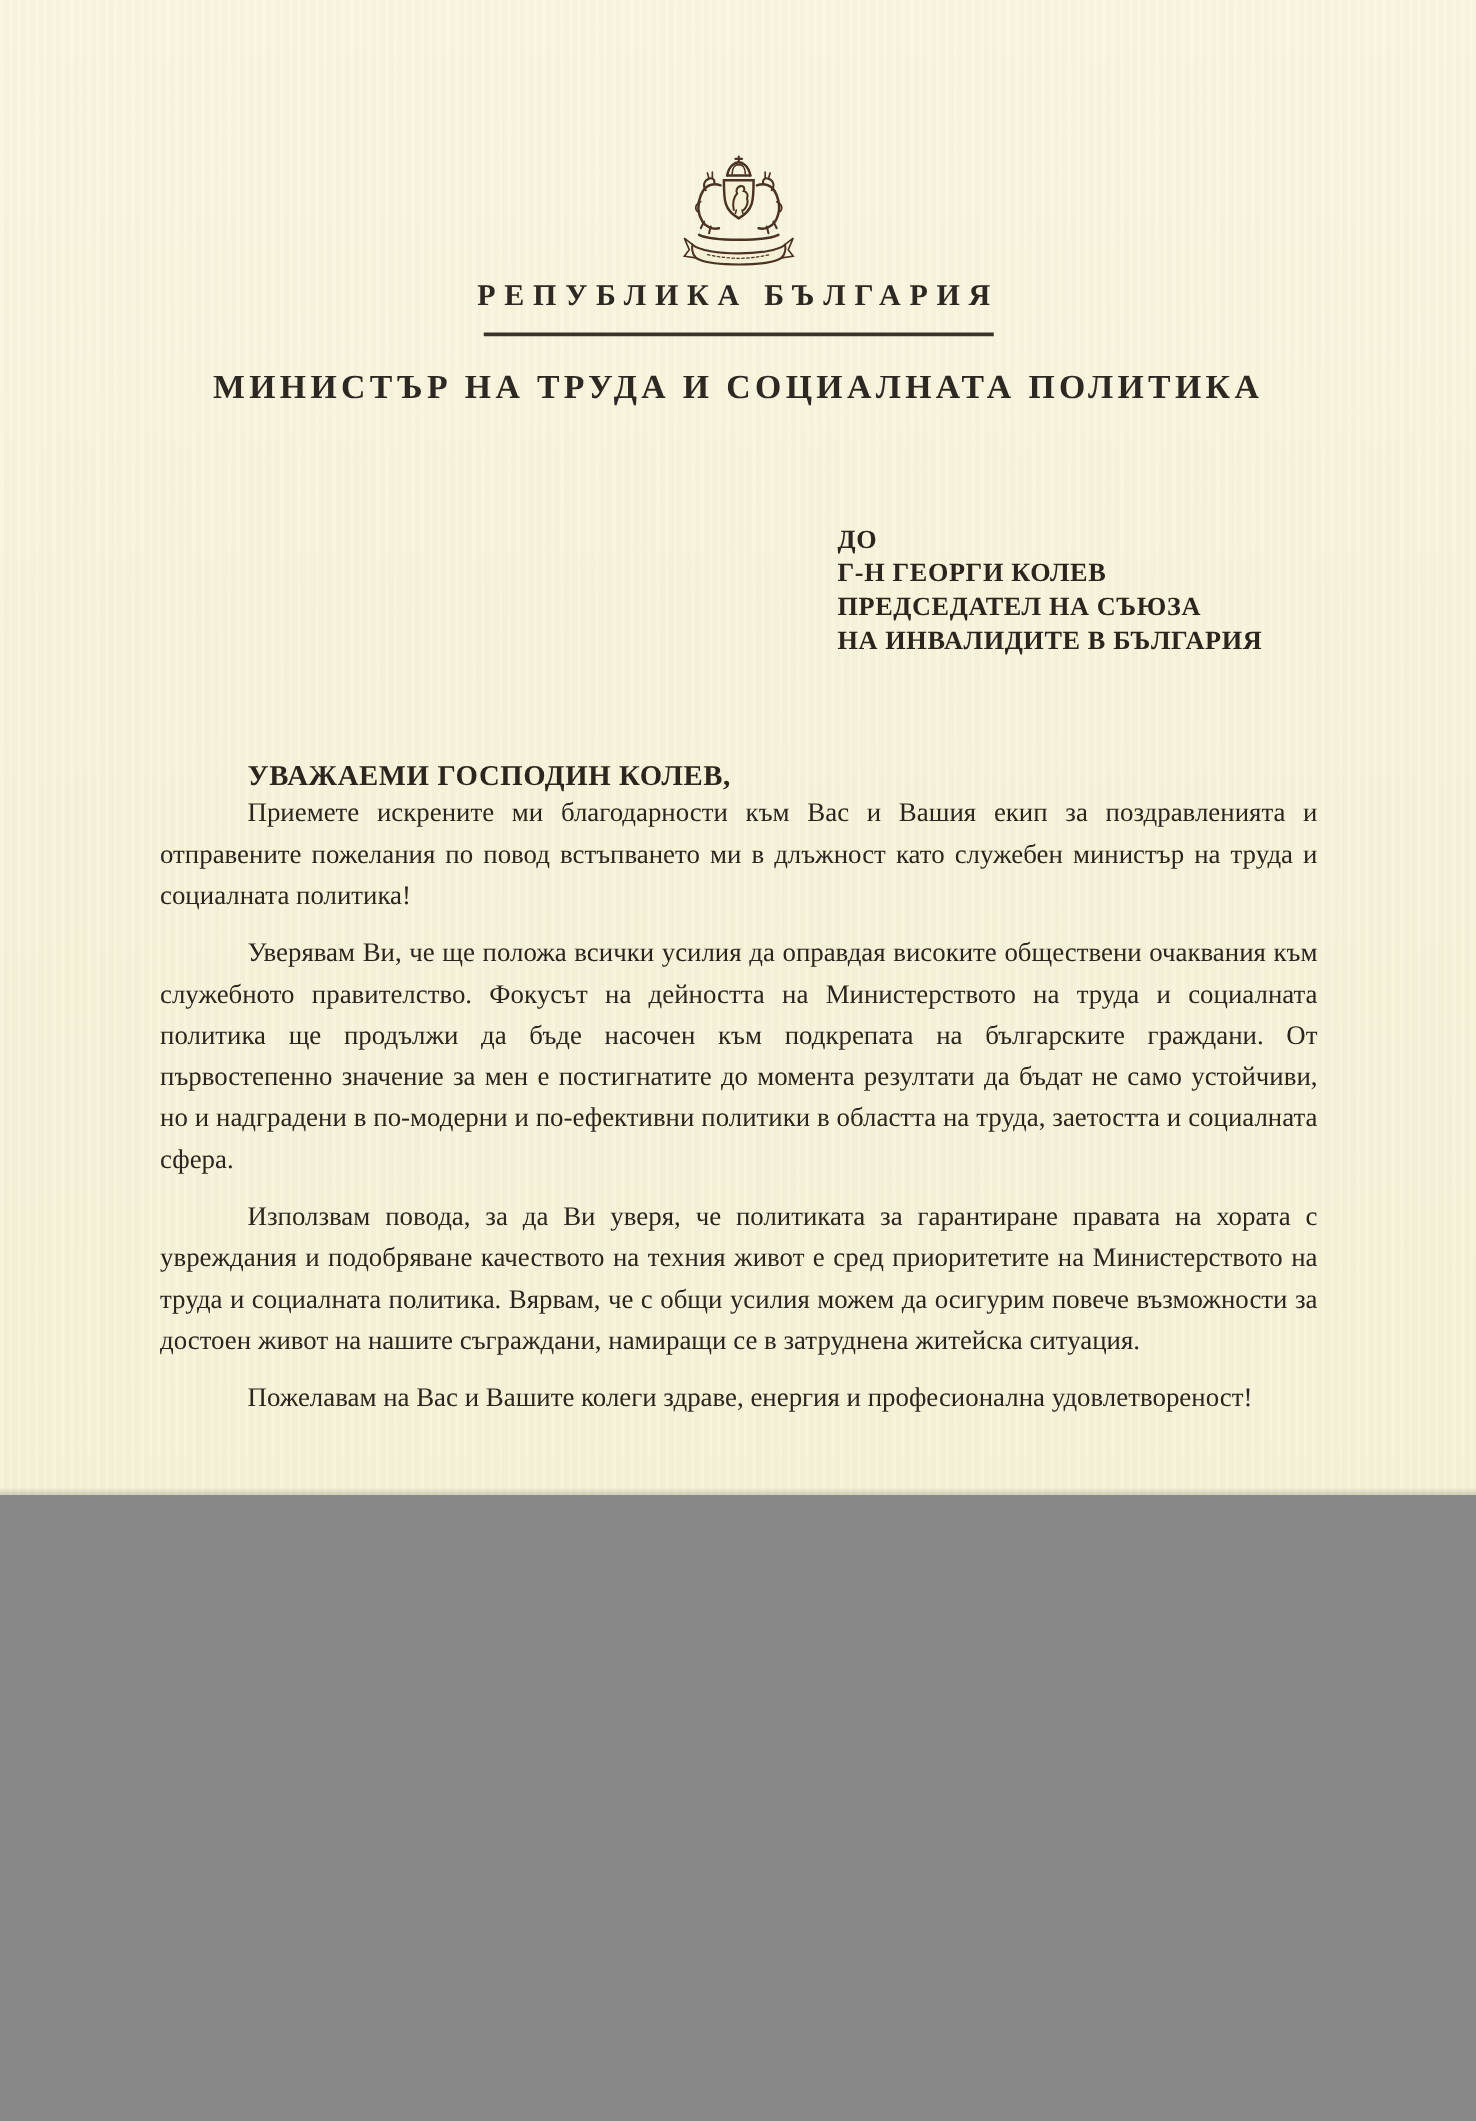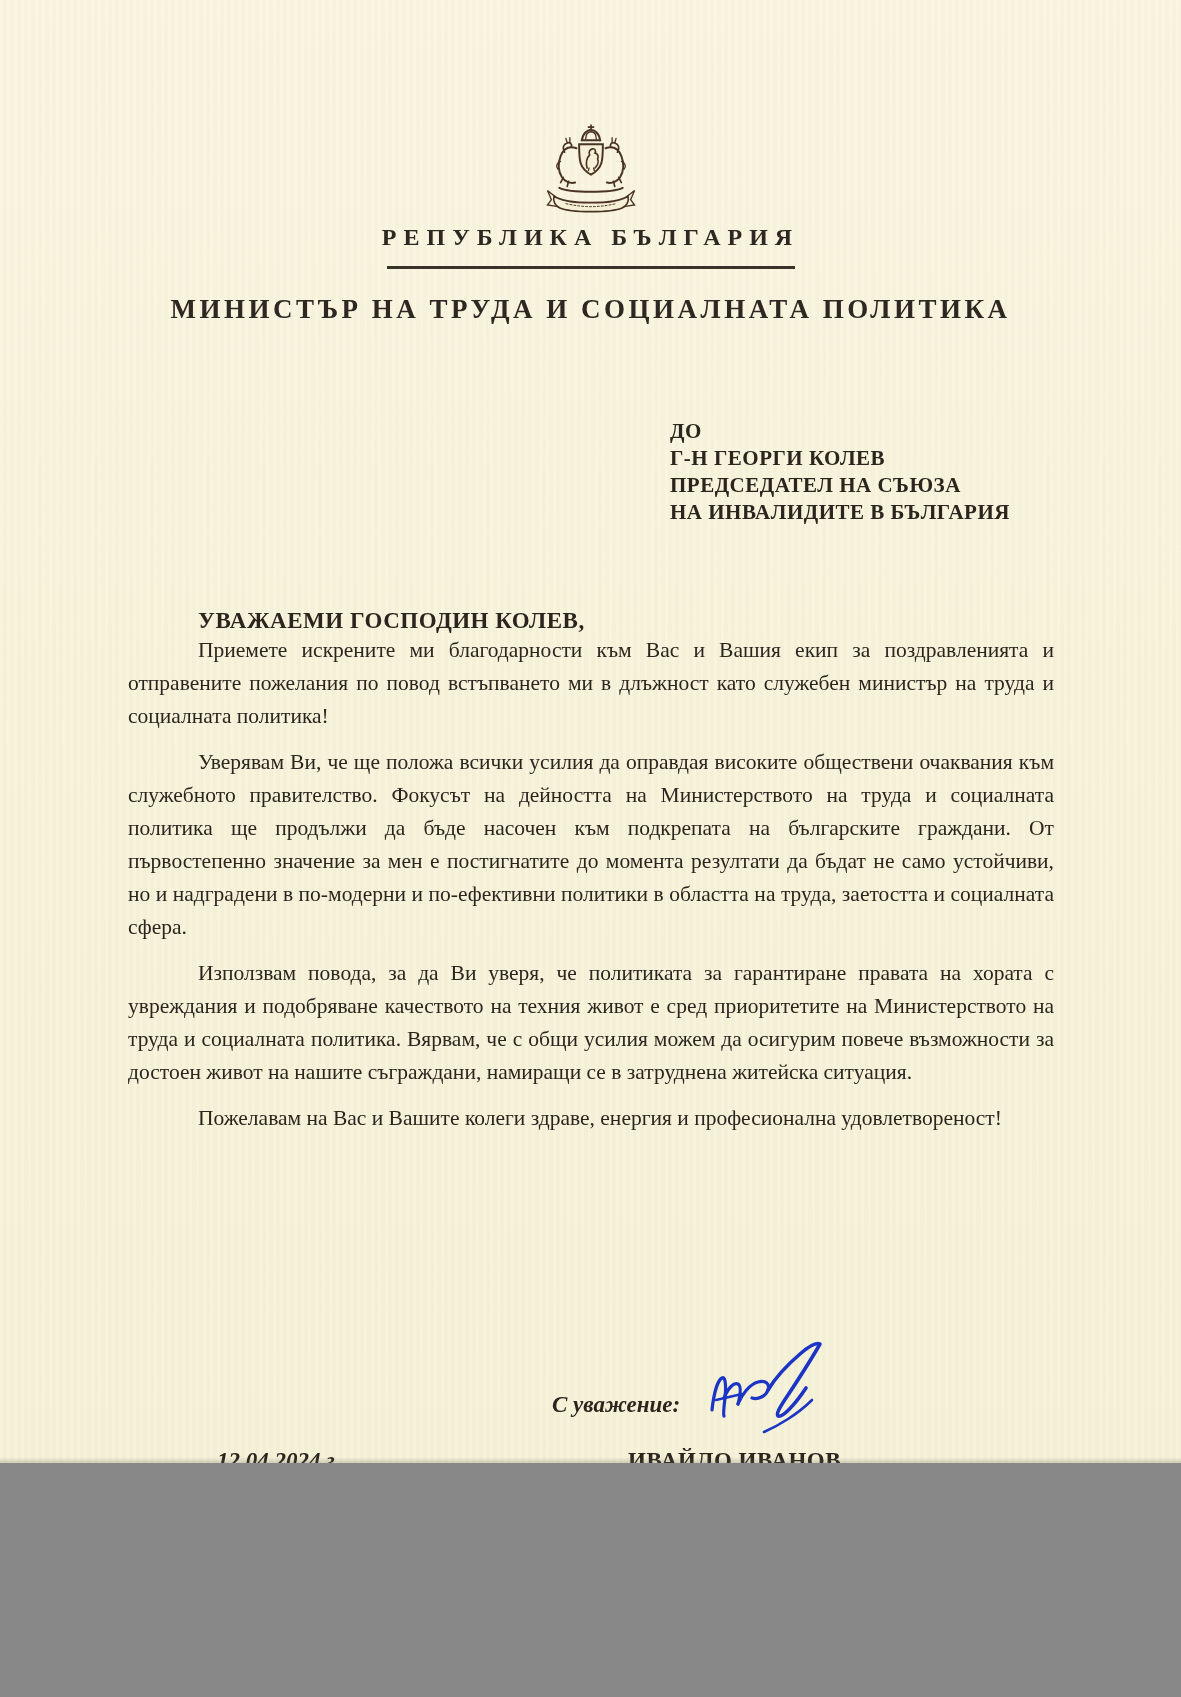--- a/index.html
+++ b/index.html
@@ -1,19 +1,19 @@
 <!DOCTYPE html>
 <html><head>
 <meta charset="utf-8">
 <style>
   html,body { margin:0; padding:0; background:#888; }
   .page {
     position: relative;
     width: 1181px;
-    height: 1463px;
+    height: 1196px;
     margin: 0 auto;
     background:
       linear-gradient(180deg, #f9f5e0 0%, #f7f3da 55%, #f6f2d8 100%);
     font-family: "Liberation Serif", serif;
     color: #2b251e;
     overflow: hidden;
   }
   .paper-texture {
     position:absolute; inset:0;
     background:

